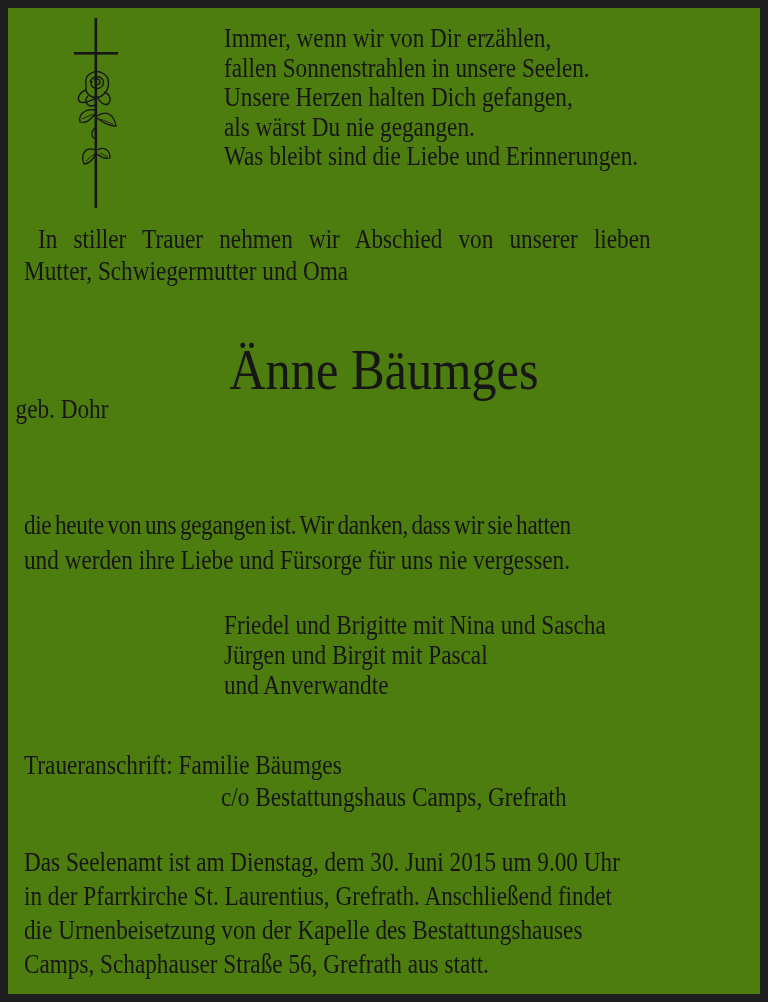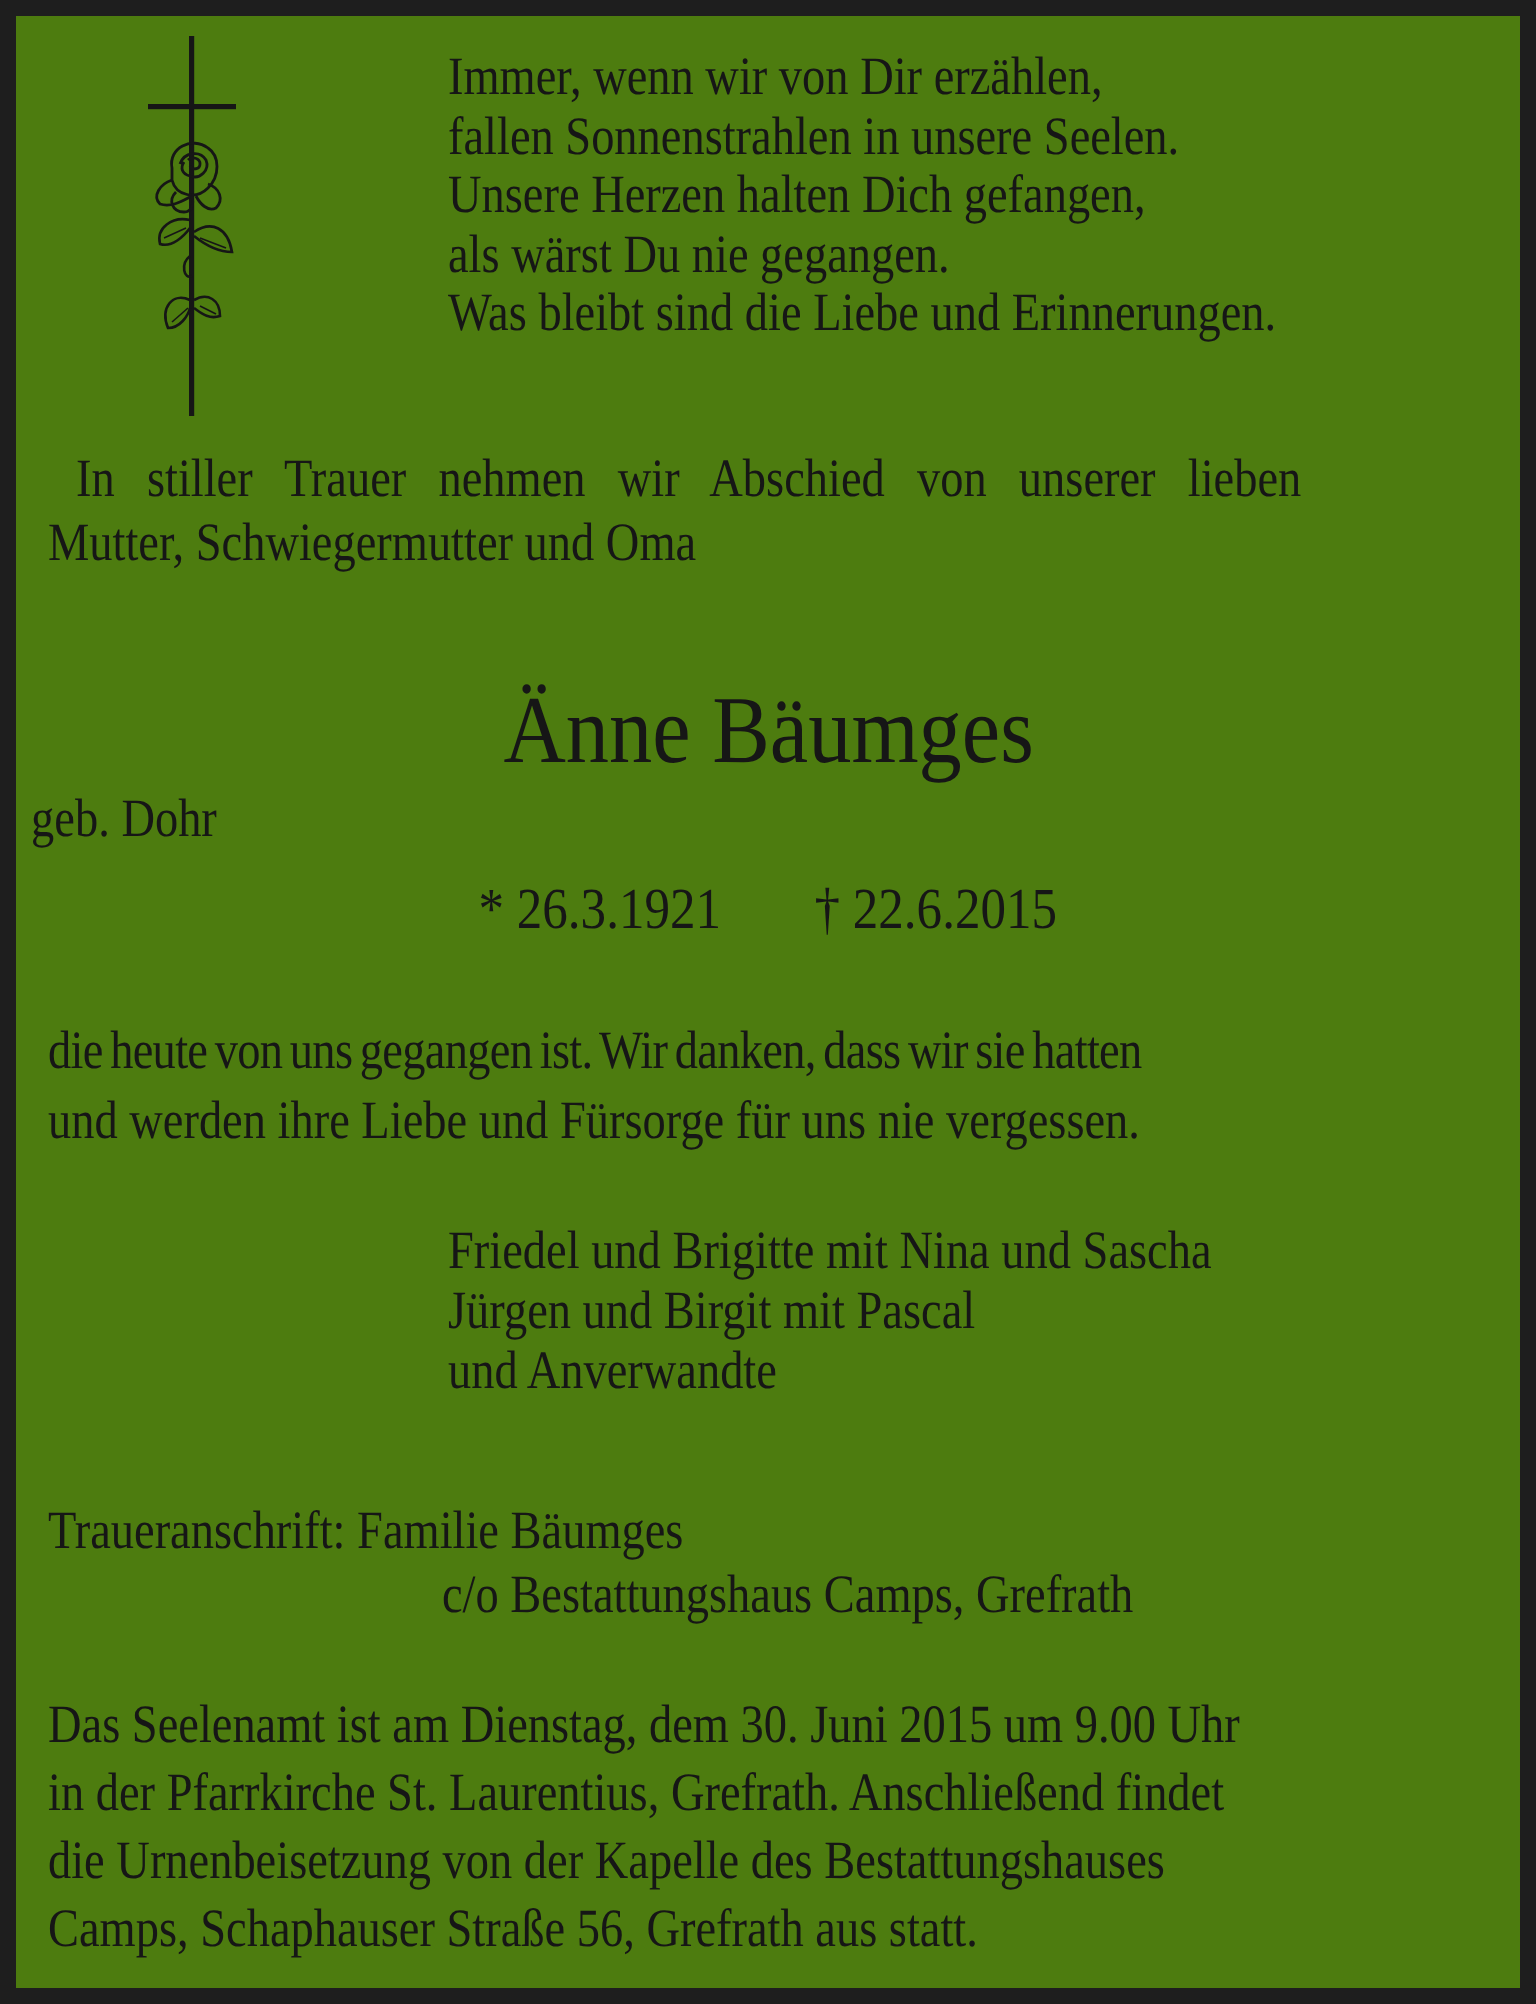--- a/index.html
+++ b/index.html
@@ -34,21 +34,21 @@
       line-height: 1;
     }
     
     .poem { left: 216px; top: 17px; font-size: 27px; transform: scaleX(0.86); }
     .poem div { height: 29.5px; }
 
     .intro1 { left: 30px; top: 218px; font-size: 27px; width: 728px; }
     .intro1 span.j { display:block; transform: scaleX(0.86); transform-origin: 0 0; word-spacing: 12px; }
     .intro2 { left: 16px; top: 250px; font-size: 27px; transform: scaleX(0.86); }
 
-    .name { left: 0; width: 752px; text-align: center; top: 334px; font-size: 48px; }
+    .name { left: 0; width: 752px; text-align: center; top: 334px; font-size: 56px; }
     .name span { display:inline-block; transform: scaleX(0.9); }
     .born { left: 0; width: 752px; text-align: left; top: 388px; font-size: 27px; }
     .born span { display:inline-block; transform: scaleX(0.86); }
     .dates { left: 0; width: 752px; text-align: center; top: 433px; font-size: 29px; }
     .dates span { display:inline-block; transform: scaleX(0.88); }
     .dates .gap { display:inline-block; width: 30px; }
 
     .thanks { left: 16px; top: 504px; font-size: 27px; transform: scaleX(0.86); }
     .thanks div { height: 35px; }
     .thanks .l1 { letter-spacing: -0.4px; word-spacing: -2px; }
@@ -118,23 +118,20 @@
       <span class="j">In stiller Trauer nehmen wir Abschied von unserer lieben</span>
     </div>
     <div class="t intro2">Mutter, Schwiegermutter und Oma</div>
 
     <div class="t name">
       <span>Änne Bäumges</span>
     </div>
     <div class="t born">
       <span>geb. Dohr</span>
     </div>
-    <div class="t dates">
-      <span>* 26.3.1921</span><span class="gap"></span><span>† 22.6.2015</span>
-    </div>
 
     <div class="t thanks">
       <div class="l1">die heute von uns gegangen ist. Wir danken, dass wir sie hatten</div>
       <div>und werden ihre Liebe und Fürsorge für uns nie vergessen.</div>
     </div>
 
     <div class="t family">
       <div>Friedel und Brigitte mit Nina und Sascha</div>
       <div>Jürgen und Birgit mit Pascal</div>
       <div>und Anverwandte</div>

